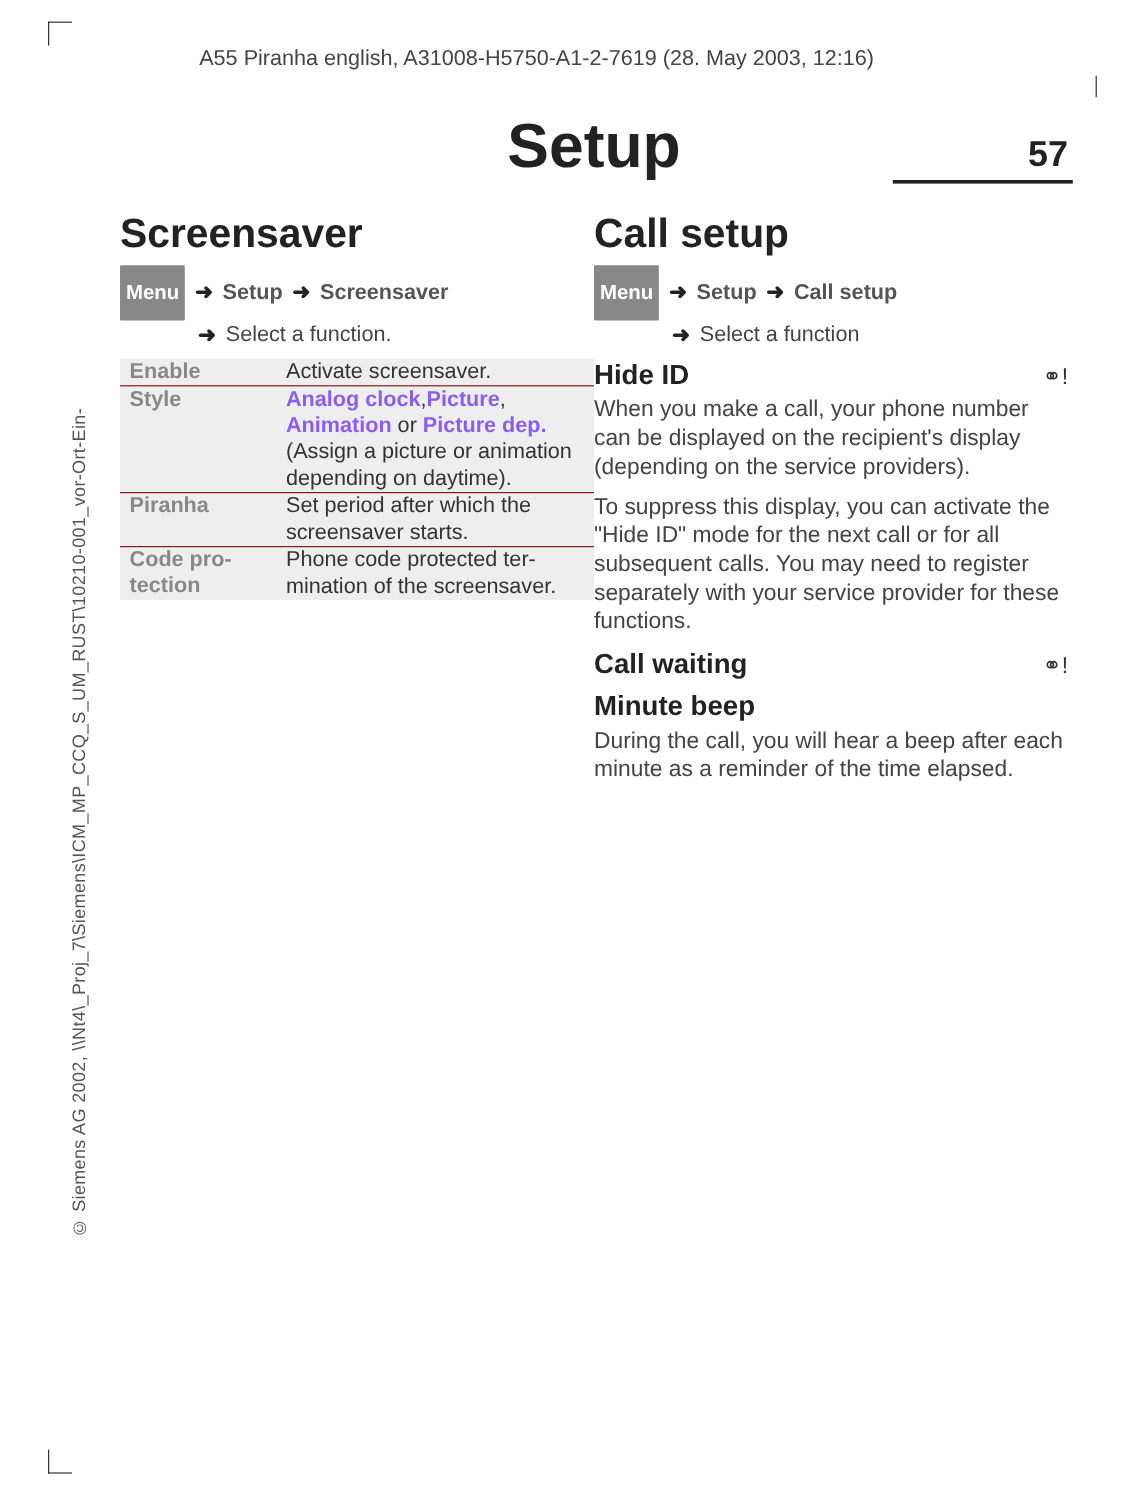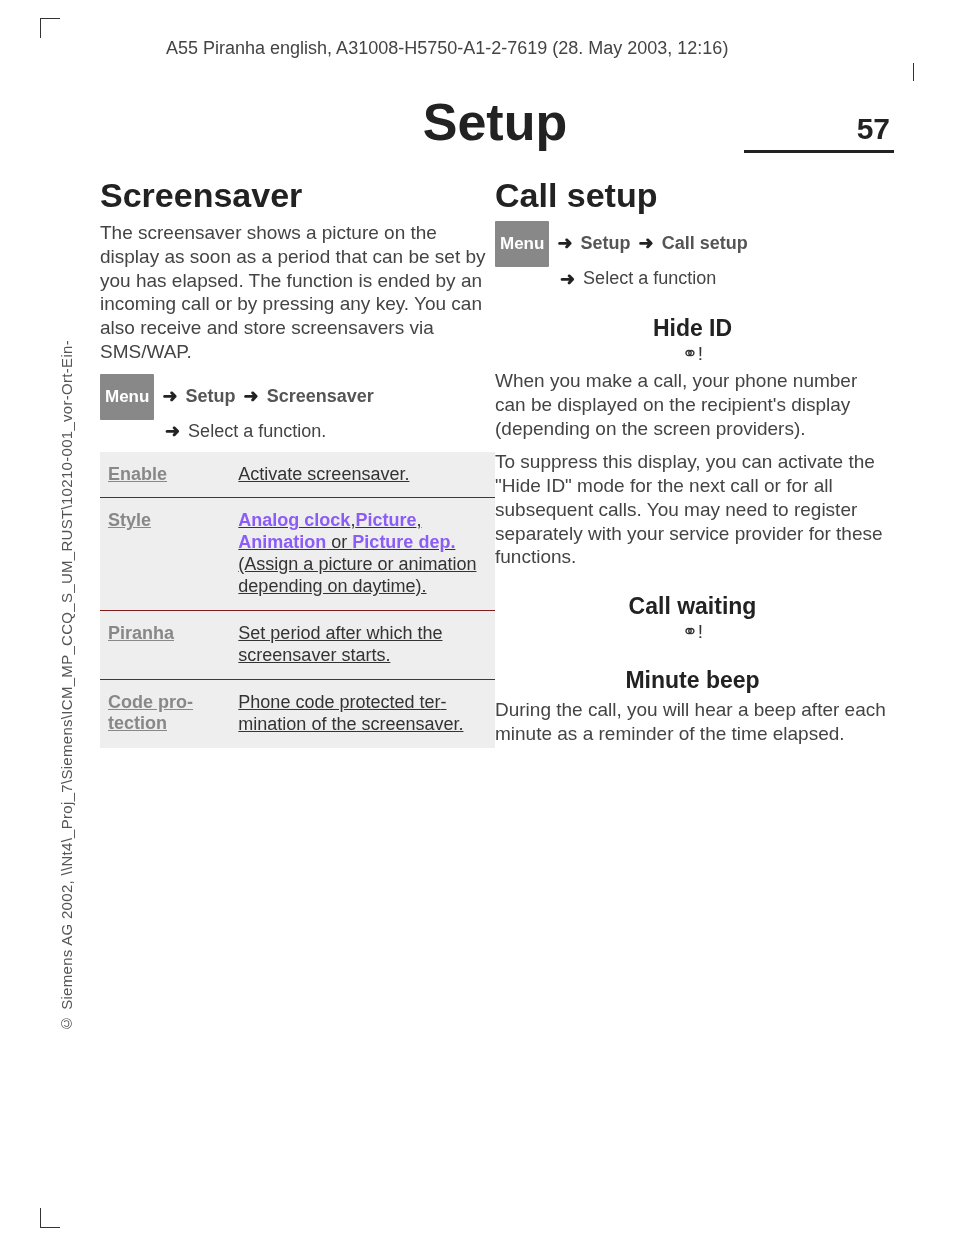--- a/index.html
+++ b/index.html
@@ -108,45 +108,43 @@
     color: #555;
     font-weight: bold;
     line-height: 1.3;
     margin-bottom: 8px;
   }
   .path-line .thin { font-weight: normal; color: #444; margin-top: 12px; }
   .indent-path { padding-left: 62px; }
   .sub-heading-row {
     display: flex;
     justify-content: space-between;
-    align-items: center;
-    margin-top: 24px;
+    align-items: flex-end;
+    margin-top: 8px;
     margin-bottom: 4px;
-    flex-direction: column;
   }
   h3.sub {
     font-size: 23px;
     font-weight: bold;
     color: #222;
   }
   .network-icon {
     font-size: 19px;
     color: #333;
   }
 
   table.opts {
     width: 100%;
     border-collapse: collapse;
     margin-top: 6px;
   }
   table.opts td {
-    padding: 12px 8px;
+    padding: 0 8px;
     vertical-align: top;
     font-size: 18px;
-    text-decoration: underline;
   }
   table.opts tr { border-top: 1px solid #7f1d1d; }
   table.opts tr:first-child { border-top: none; }
   table.opts tr.shaded { background: #eee; }
   .opt-label {
     width: 33%;
     font-weight: bold;
     color: #888;
     font-size: 18px;
   }
@@ -168,21 +166,20 @@
   <div class="chapter-title-row">
     <div class="chapter-title">Setup</div>
     <div class="page-number">57</div>
     <div class="page-number-underline"></div>
   </div>
 
   <div class="columns">
 
     <div class="col">
       <h2 class="section">Screensaver</h2>
-      <p class="body-text">The screensaver shows a picture on the display as soon as a period that can be set by you has elapsed. The function is ended by an incoming call or by pressing any key. You can also receive and store screensavers via SMS/WAP.</p>
 
       <div class="path-line">
         <span class="menu-key">Menu</span>
         <span class="arrow">➜</span>
         <span>Setup</span>
         <span class="arrow">➜</span>
         <span>Screensaver</span><br>
         <span class="indent-path">
           <span class="arrow">➜</span>
           <span class="thin">Select a function.</span>
@@ -225,21 +222,21 @@
         <span class="indent-path">
           <span class="arrow">➜</span>
           <span class="thin">Select a function</span>
         </span>
       </div>
 
       <div class="sub-heading-row">
         <h3 class="sub">Hide ID</h3>
         <span class="network-icon">⚭!</span>
       </div>
-      <p class="body-text">When you make a call, your phone number can be displayed on the re­cipient's display (depending on the screen providers).</p>
+      <p class="body-text">When you make a call, your phone number can be displayed on the re­cipient's display (depending on the service providers).</p>
       <p class="body-text">To suppress this display, you can activate the "Hide ID" mode for the next call or for all subsequent calls. You may need to register separately with your service provider for these functions.</p>
 
       <div class="sub-heading-row">
         <h3 class="sub">Call waiting</h3>
         <span class="network-icon">⚭!</span>
       </div>
 
       <div class="sub-heading-row">
         <h3 class="sub">Minute beep</h3>
       </div>

